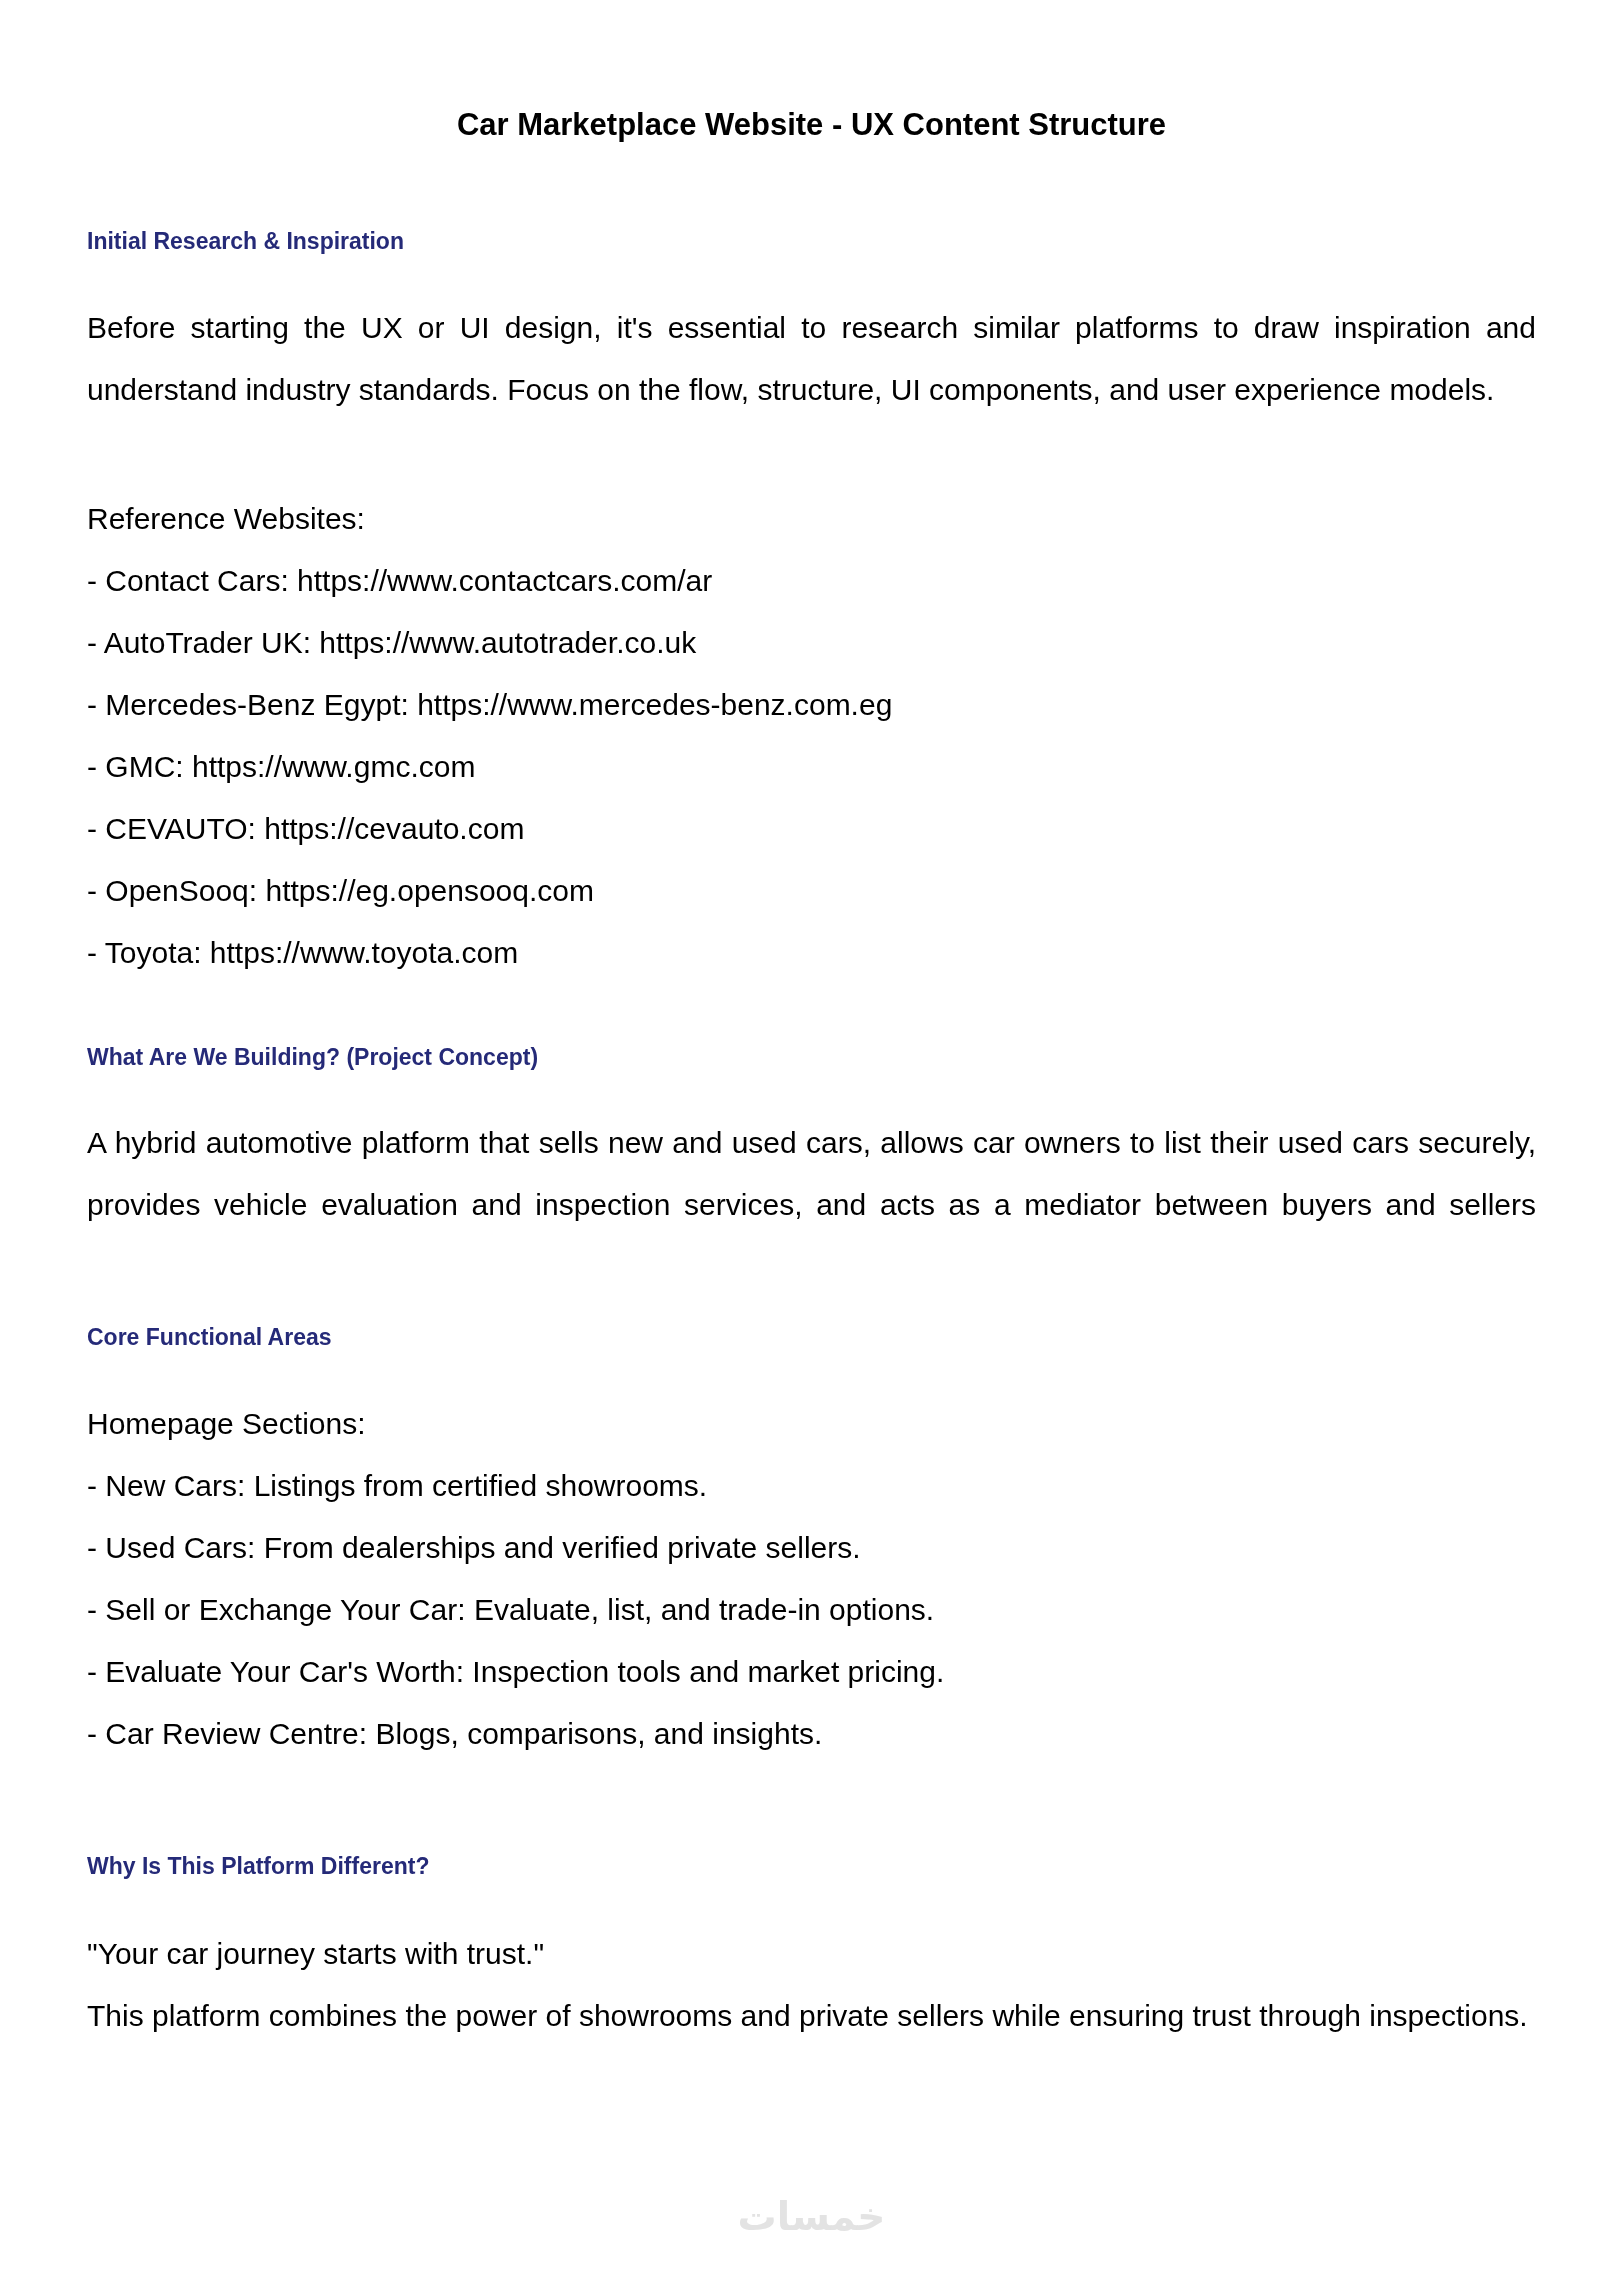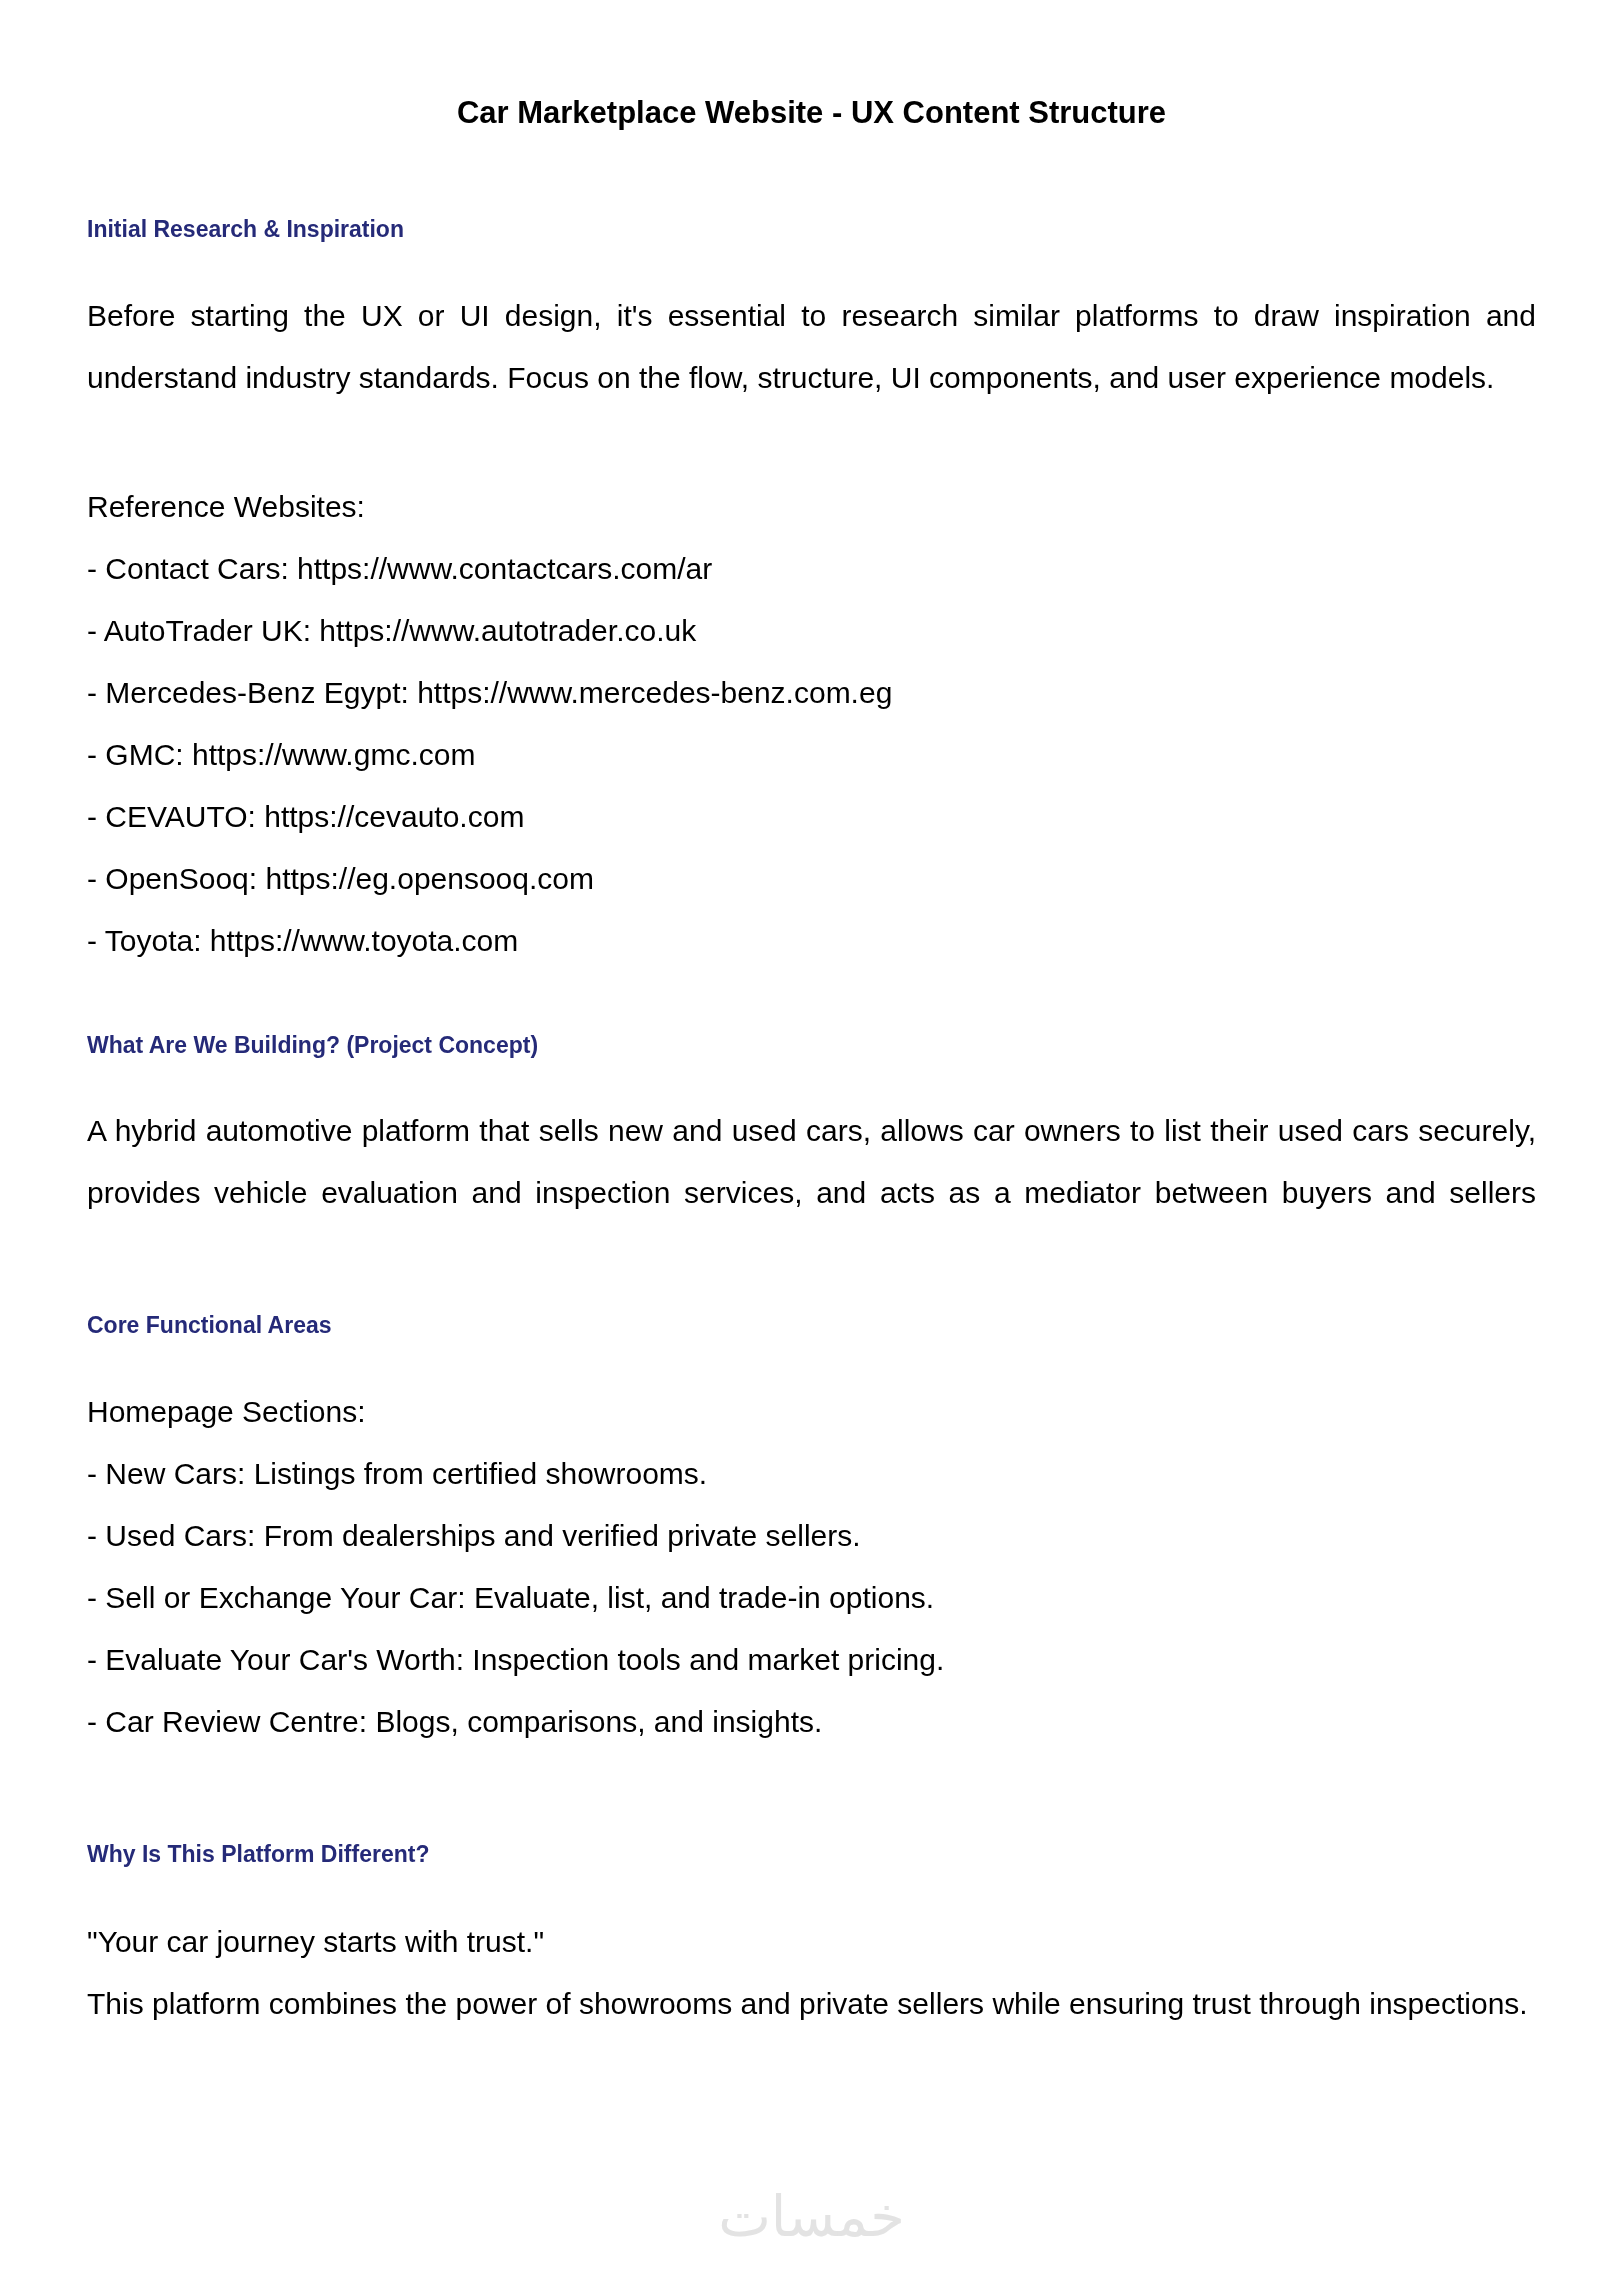--- a/index.html
+++ b/index.html
@@ -5,21 +5,21 @@
   * { margin: 0; padding: 0; box-sizing: border-box; }
   html, body { background: #ffffff; }
   .page {
     position: relative;
     width: 1623px;
     height: 2295px;
     background: #ffffff;
     font-family: "Liberation Sans", "DejaVu Sans", sans-serif;
     font-size: 30px;
     color: #000000;
-    padding: 0 87px;
+    padding: 12px 87px;
     overflow: hidden;
   }
   .doc-title {
     padding-top: 94px;
     font-size: 31px;
     line-height: 37px;
     font-weight: bold;
     text-align: center;
     color: #000000;
   }
@@ -45,23 +45,23 @@
     text-align-last: justify;
   }
   .watermark {
     position: absolute;
     top: 2184px;
     left: 0;
     right: 0;
     text-align: center;
     direction: rtl;
     font-family: "DejaVu Sans", sans-serif;
-    font-size: 56px;
+    font-size: 39px;
     line-height: 65px;
-    font-weight: normal;
+    font-weight: bold;
     color: #e3e3e3;
   }
 </style>
 </head>
 <body>
 
 <div class="page">
 
   <div class="doc-title">Car Marketplace Website - UX Content Structure</div>
 

